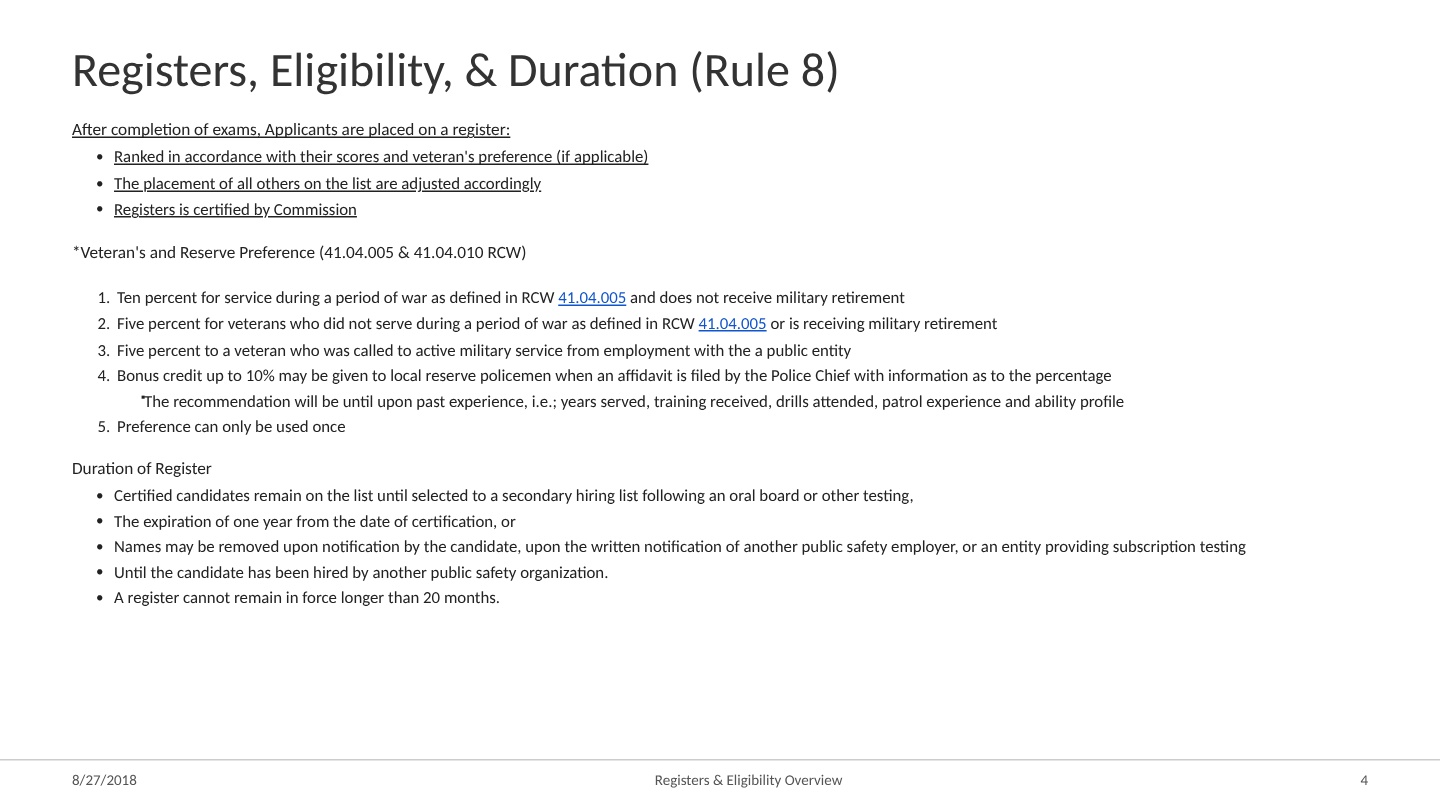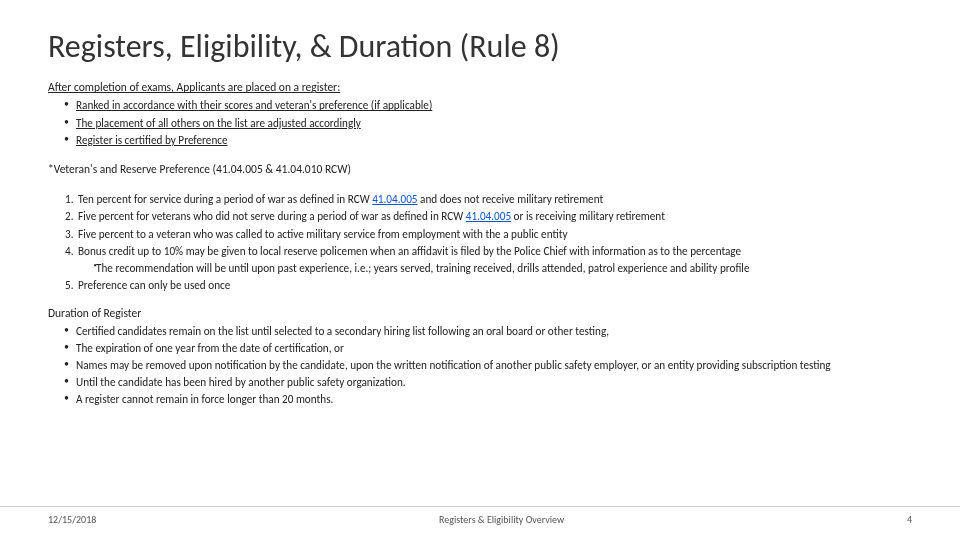--- a/index.html
+++ b/index.html
@@ -144,21 +144,21 @@
 
 <div class="slide">
 
   <h1 class="title">Registers, Eligibility, &amp; Duration (Rule 8)</h1>
 
   <div class="section">
     <p class="section-header">After completion of exams, Applicants are placed on a register:</p>
     <ul class="bullet-list">
       <li>Ranked in accordance with their scores and veteran's preference (if applicable)</li>
       <li>The placement of all others on the list are adjusted accordingly</li>
-      <li>Register is certified by Preference</li>
+      <li>Registers is certified by Commission</li>
     </ul>
   </div>
 
   <div class="veteran-section">
     <p class="veteran-header">*Veteran's and Reserve Preference (41.04.005 &amp; 41.04.010 RCW)</p>
     <ol class="numbered-list">
       <li>
         <span>Ten percent for service during a period of war as defined in RCW </span><a class="link" href="#">41.04.005</a><span> and does not receive military retirement</span>
       </li>
       <li>
@@ -182,16 +182,16 @@
       <li>The expiration of one year from the date of certification, or</li>
       <li>Names may be removed upon notification by the candidate, upon the written notification of another public safety employer, or an entity providing subscription testing</li>
       <li>Until the candidate has been hired by another public safety organization.</li>
       <li>A register cannot remain in force longer than 20 months.</li>
     </ul>
   </div>
 
 </div>
 
 <div class="footer">
-  <span>12/15/2018</span>
+  <span>8/27/2018</span>
   <span class="footer-center">Registers &amp; Eligibility Overview</span>
   <span>4</span>
 </div>
 
 </body></html>

